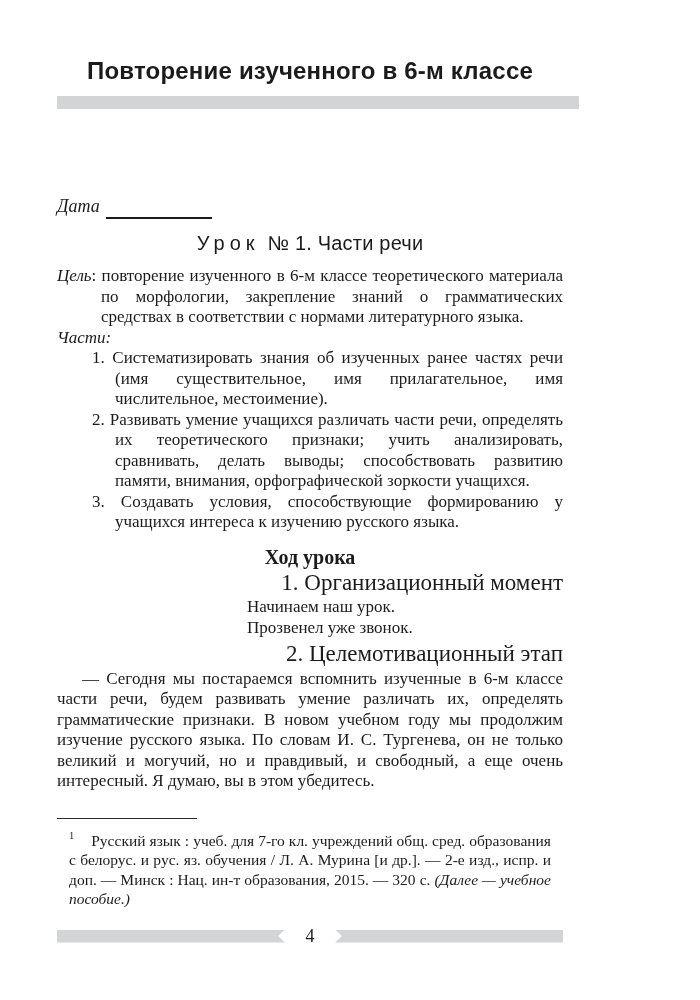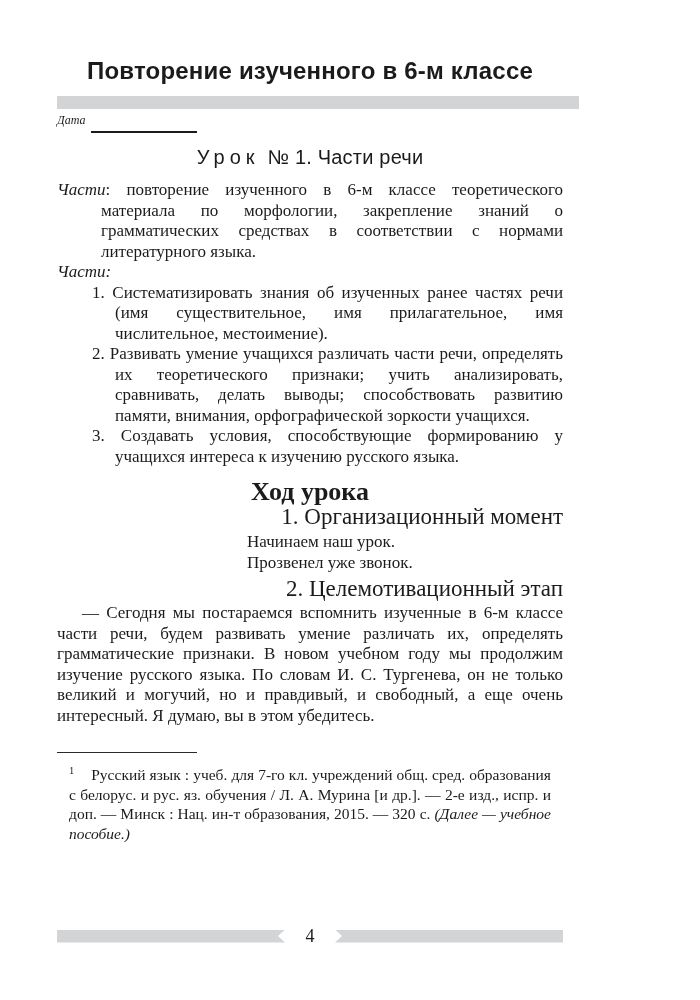--- a/index.html
+++ b/index.html
@@ -25,22 +25,23 @@
     letter-spacing: 0.2px;
   }
   .header-bar {
     width: 522px;
     height: 13px;
     margin: 13px auto 0 auto;
     background: #d3d4d6;
   }
   
   .date-row {
+    margin-top: 86px;
     font-style: italic;
-    font-size: 12px;
+    font-size: 18px;
     line-height: 22px;
   }
   .date-blank {
     display: inline-block;
     width: 106px;
     border-bottom: 2px solid #1b1b1b;
     margin-left: 6px;
   }
   
   .lesson-heading {
@@ -67,21 +68,21 @@
   sup.fnref {
     font-size: 11px;
     line-height: 0;
     vertical-align: super;
   }
   
   .flow-title {
     margin: 13px 0 3px 0;
     text-align: center;
     font-weight: 700;
-    font-size: 26px;
+    font-size: 20px;
     line-height: 23px;
   }
   .stage-title {
     margin: 4px 0 0 0;
     padding-left: 26px;
     font-weight: 400;
     font-size: 23px;
     line-height: 20.5px;
     text-align: right;
   }
@@ -144,21 +145,21 @@
 
   <div class="date-row">
     <span>Дата</span><span class="date-blank">&nbsp;</span>
   </div>
 
   <h2 class="lesson-heading">
     <span class="lesson-word">Урок</span><span class="lesson-rest">№ 1. Части речи</span>
   </h2>
 
   <p class="bt goal">
-    <span class="ital">Части</span><span>: повторение изученного в 6-м классе теоретического материала по морфологии, закрепление знаний о грамматических средствах в соответствии с нормами литературного языка.</span>
+    <span class="ital">Цель</span><span>: повторение изученного в 6-м классе теоретического материала по морфологии, закрепление знаний о грамматических средствах в соответствии с нормами литературного языка.</span>
   </p>
 
   <p class="bt ital">Части:</p>
 
   <div>
     <p class="bt task">
       <span>1. </span><span>Систематизировать знания об изученных ранее частях речи (имя существительное, имя прилагательное, имя числительное, ме­стоимение).</span>
     </p>
     <p class="bt task">
       <span>2. </span><span>Развивать умение учащихся различать части речи, определять их теоретического признаки; учить анализировать, сравнивать, делать выводы; способствовать развитию памяти, внимания, орфографической зоркости учащихся.</span>

